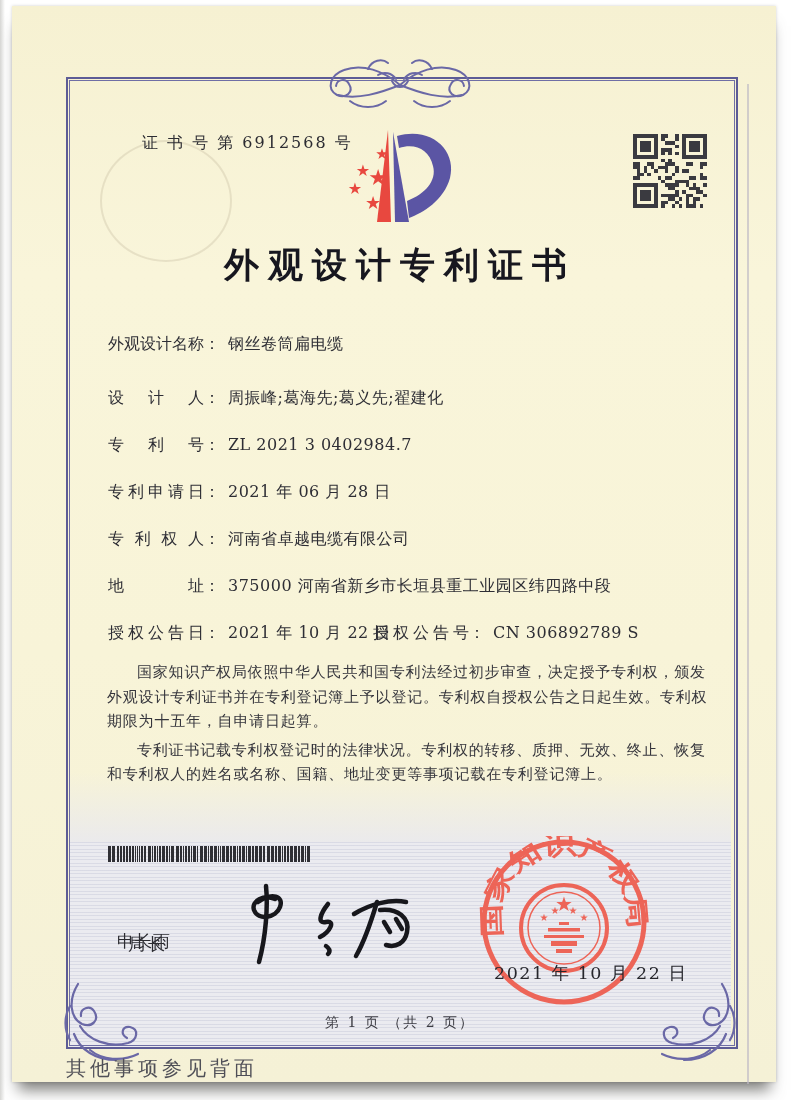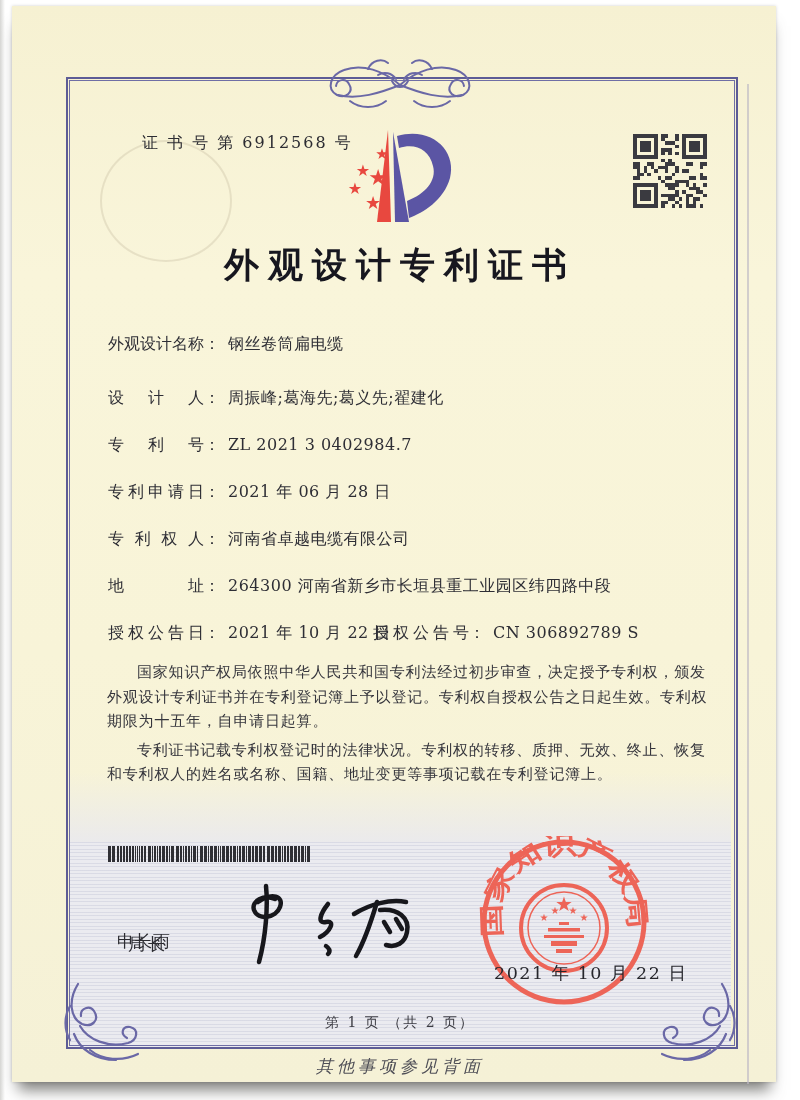--- a/index.html
+++ b/index.html
@@ -52,21 +52,21 @@
 
   .barcode{position:absolute;left:96px;top:840px;width:206px;height:16px;}
   .signer-title{position:absolute;left:116px;top:895px;font-size:17px;color:#2b2b31;letter-spacing:3px;margin-top:32px;}
   .signer-name{position:absolute;left:105px;top:924px;font-size:17px;color:#2b2b31;letter-spacing:1px;}
   .signature{position:absolute;left:216px;top:868px;width:200px;height:95px;}
 
   .seal{position:absolute;left:466px;top:830px;width:172px;height:172px;opacity:.92;}
   .seal-date{position:absolute;left:482px;top:955px;font-size:17.5px;color:#26262c;letter-spacing:1.5px;}
 
   .page-no{position:absolute;left:54px;top:1008px;width:668px;text-align:center;font-size:14px;color:#3a3a41;letter-spacing:2px;}
-  .back-note{position:absolute;left:54px;top:1049px;width:668px;text-align:center;font-size:17px;color:#4f4f57;letter-spacing:4px;font-style:italic;}
+  .back-note{position:absolute;left:54px;top:1049px;width:668px;text-align:left;font-size:20px;color:#4f4f57;letter-spacing:4px;}
 
   .orn-top{position:absolute;left:268px;top:43px;width:240px;height:70px;}
   .orn-bl{position:absolute;left:48px;top:974px;width:104px;height:92px;}
   .orn-br{position:absolute;left:624px;top:974px;width:104px;height:92px;transform:scaleX(-1);}
 </style>
 </head>
 <body>
 
 <div class="page">
 
@@ -255,21 +255,21 @@
   <div class="frow" style="top:429px">
     <span class="flabel">专利号</span><span class="fcolon">：</span><span class="fval">ZL 2021 3 0402984.7</span>
   </div>
   <div class="frow" style="top:476px">
     <span class="flabel">专利申请日</span><span class="fcolon">：</span><span class="fval">2021 年 06 月 28 日</span>
   </div>
   <div class="frow" style="top:523px">
     <span class="flabel">专利权人</span><span class="fcolon">：</span><span class="fval">河南省卓越电缆有限公司</span>
   </div>
   <div class="frow" style="top:570px">
-    <span class="flabel">地址</span><span class="fcolon">：</span><span class="fval">264300 河南省新乡市长垣县重工业园区纬四路中段</span>
+    <span class="flabel">地址</span><span class="fcolon">：</span><span class="fval">375000 河南省新乡市长垣县重工业园区纬四路中段</span>
   </div>
   <div class="frow" style="top:617px">
     <span class="flabel">授权公告日</span><span class="fcolon">：</span><span class="fval">2021 年 10 月 22 日</span>
     <span class="grant2">
       <span class="flabel">授权公告号</span><span class="fcolon">：</span><span class="fval">CN 306892789 S</span>
     </span>
   </div>
 
   <div class="paras">
     <p>国家知识产权局依照中华人民共和国专利法经过初步审查，决定授予专利权，颁发外观设计专利证书并在专利登记簿上予以登记。专利权自授权公告之日起生效。专利权期限为十五年，自申请日起算。</p>

